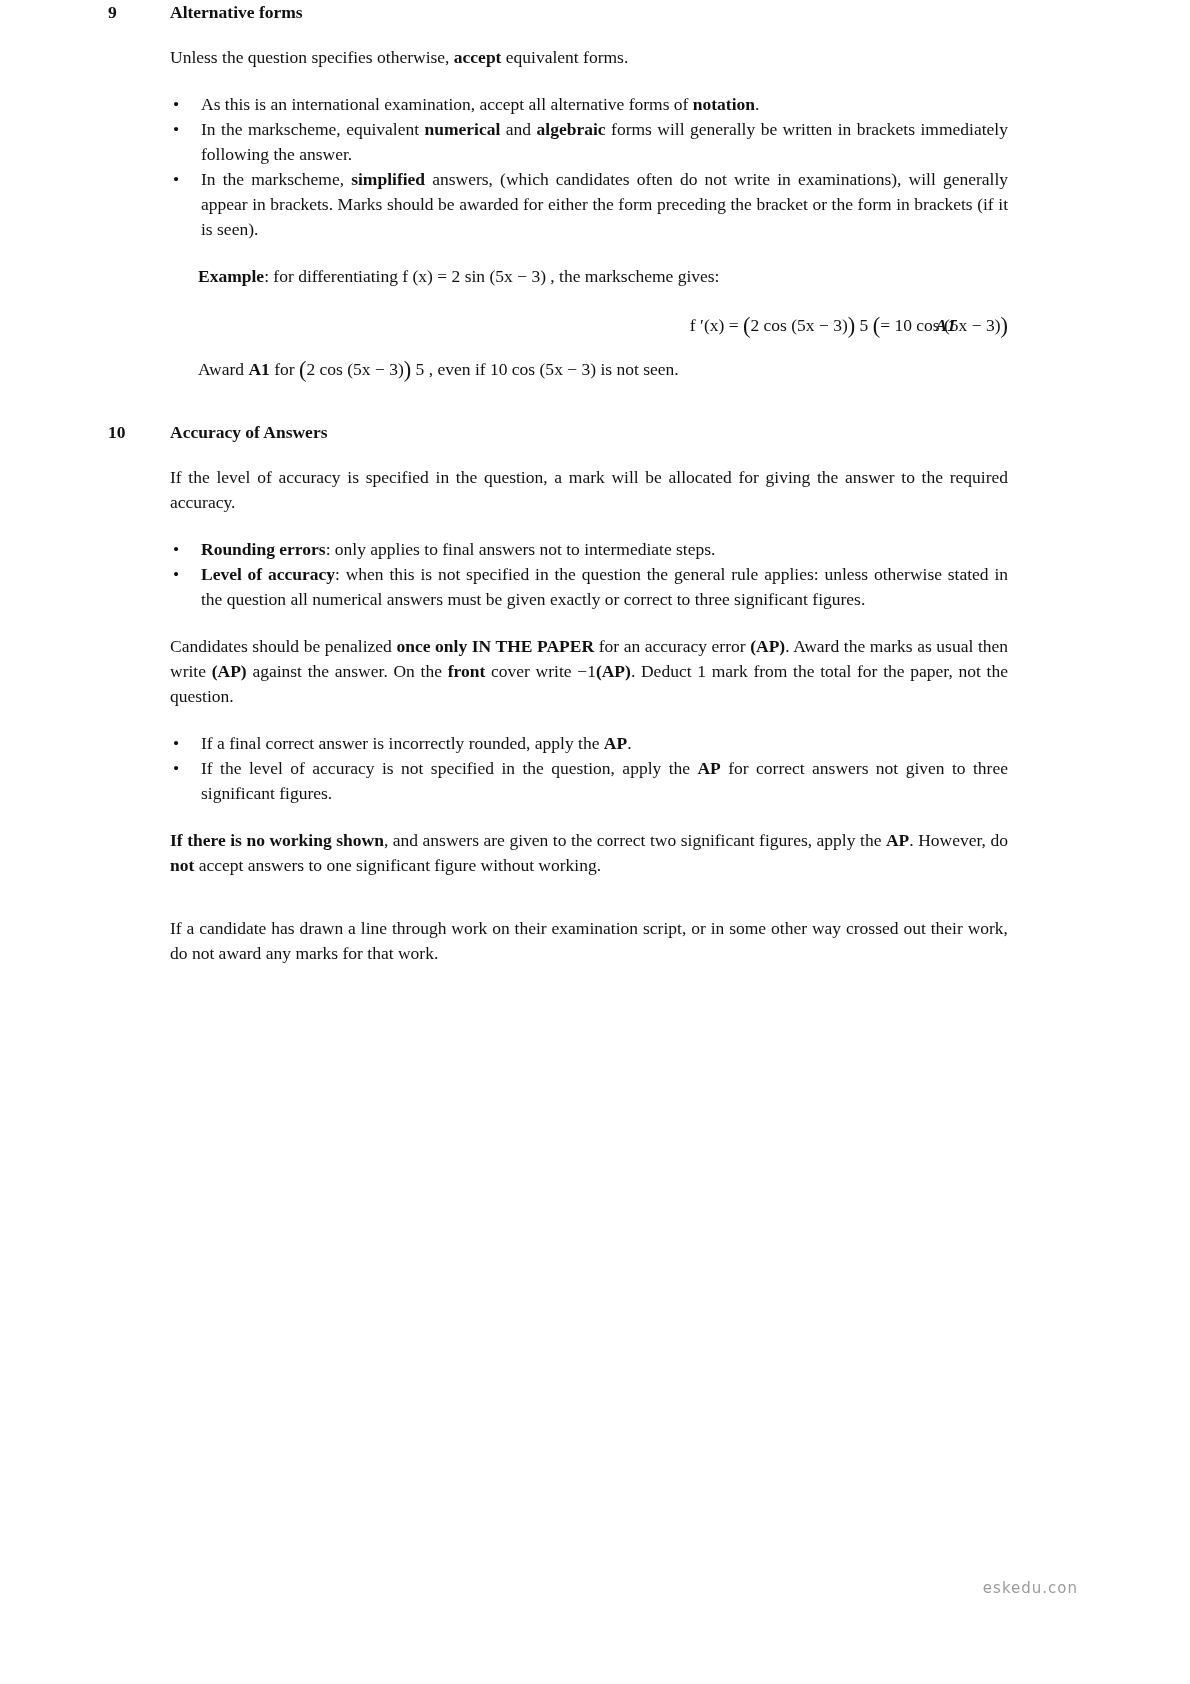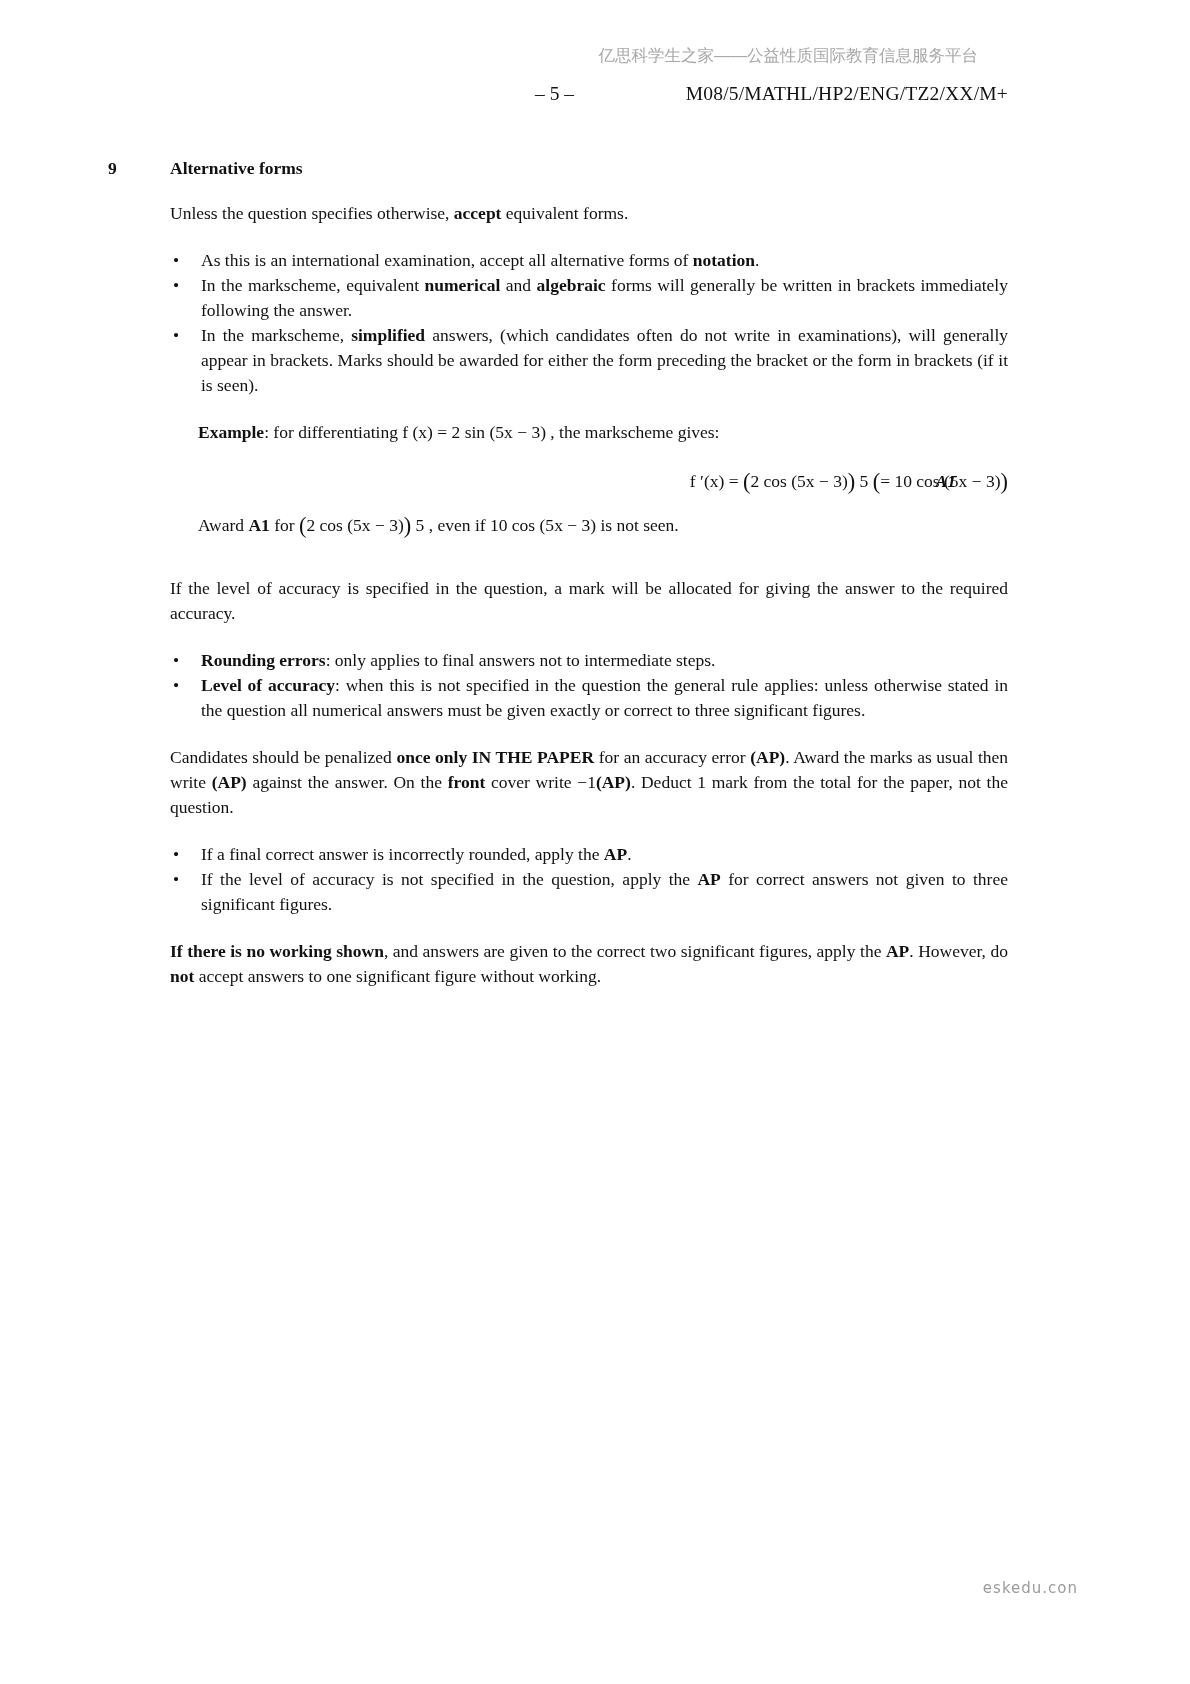--- a/index.html
+++ b/index.html
@@ -54,27 +54,20 @@
     position:absolute;top:1576px;right:112px;
     color:#9b9b9b;font-size:15px;letter-spacing:1px;
     font-family:"DejaVu Sans","Liberation Sans",sans-serif;
   }
 </style>
 </head>
 <body>
 
 <div class="page">
 
-  <div class="hdr">
-    <div class="hdr-watermark">亿思科学生之家——公益性质国际教育信息服务平台</div>
-    <div class="hdr-line">
-      <span class="hdr-page">– 5 –</span>
-      <span class="hdr-code">M08/5/MATHL/HP2/ENG/TZ2/XX/M+</span>
-    </div>
-  </div>
 
   <div class="doc">
       <div class="section">
         <div class="sec-head">
           <span class="sec-num">9</span>
           <span class="sec-title">Alternative forms</span>
         </div>
         <div class="sec-body">
           <div class="para intro"><span class="i">Unless the question specifies otherwise, </span><span class="b i">accept</span><span class="i"> equivalent forms.</span></div>
           <div class="bullet-list">
@@ -90,20 +83,24 @@
               <span class="bullet-marker">•</span>
               <span class="bullet-text just"><span>In the markscheme, </span><span class="b">simplified</span><span> answers, (which candidates often do not write in examinations), will generally appear in brackets.  Marks should be awarded for either the form preceding the bracket or the form in brackets (if it is seen).</span></span>
             </div>
           </div>
           <div class="para ind example"><span class="b">Example</span><span>: for differentiating </span><span class="i">f </span><span>(</span><span class="i">x</span><span>) = 2 sin (5</span><span class="i">x</span><span> − 3) , the markscheme gives:</span></div>
           <div class="formula-row"><span class="formula-expr"><span class="i">f</span><span> ′(</span><span class="i">x</span><span>) = </span><span class="bp">(</span><span>2 cos (5</span><span class="i">x</span><span> − 3)</span><span class="bp">)</span><span> 5   </span><span class="bp">(</span><span>= 10 cos (5</span><span class="i">x</span><span> − 3)</span><span class="bp">)</span></span><span class="formula-mark">A1</span></div>
           <div class="para ind award"><span>Award </span><span class="b i">A1</span><span> for </span><span class="bp">(</span><span>2 cos (5</span><span class="i">x</span><span> − 3)</span><span class="bp">)</span><span> 5 , even if 10 cos (5</span><span class="i">x</span><span> − 3)  is not seen.</span></div>
         </div>
       </div>
       <div class="section">
+        <div class="sec-head">
+          <span class="sec-num">10</span>
+          <span class="sec-title">Accuracy of Answers</span>
+        </div>
         <div class="sec-body">
           <div class="para just"><span class="i">If the level of accuracy is specified in the question, a mark will be allocated for giving the answer to the required accuracy.</span></div>
           <div class="bullet-list">
             <div class="bullet-item">
               <span class="bullet-marker">•</span>
               <span class="bullet-text"><span class="b">Rounding errors</span><span>: only applies to final answers not to intermediate steps.</span></span>
             </div>
             <div class="bullet-item">
               <span class="bullet-marker">•</span>
               <span class="bullet-text just"><span class="b">Level of accuracy</span><span>: when this is not specified in the question the general rule applies: </span><span class="i">unless otherwise stated in the question all numerical answers must be given exactly or correct to three significant figures</span><span>.</span></span>
@@ -117,18 +114,21 @@
             </div>
             <div class="bullet-item">
               <span class="bullet-marker">•</span>
               <span class="bullet-text just"><span>If the level of accuracy is not specified in the question, apply the </span><span class="b i">AP</span><span> for correct answers not given to three significant figures.</span></span>
             </div>
           </div>
           <div class="para just"><span class="b">If there is no working shown</span><span>, and answers are given to the correct two significant figures, apply the </span><span class="b i">AP</span><span>.  However, do </span><span class="b">not</span><span> accept answers to one significant figure without working.</span></div>
         </div>
       </div>
       <div class="section">
+        <div class="sec-body">
+          <div class="para just"><span class="i">If a candidate has drawn a line through work on their examination script, or in some other way crossed out their work, do not award any marks for that work.</span></div>
+        </div>
       </div>
     </div>
 
   <div class="ftr">eskedu.con</div>
 
 </div>
 
 </body></html>

